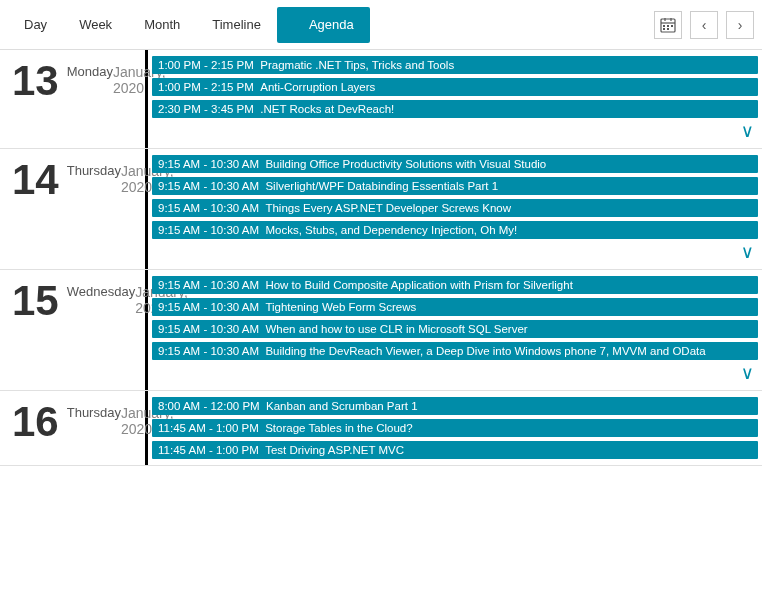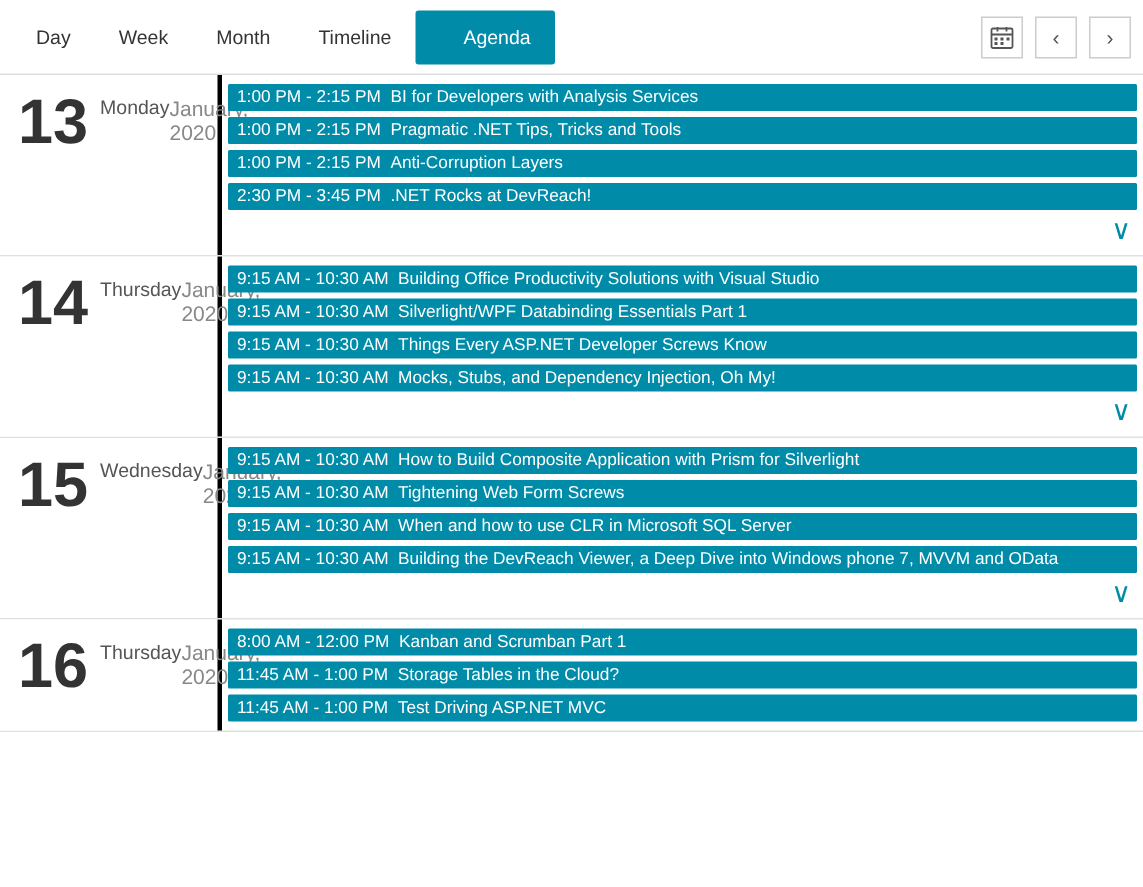--- a/index.html
+++ b/index.html
@@ -191,21 +191,20 @@
 
 <div class="day-row">
       <div class="day-number-col">
         <div class="day-number">13</div>
         <div class="day-name-month">
           <div class="day-name">Monday</div>
           <div class="day-month">January, 2020</div>
         </div>
       </div>
       <div class="events-col">
-        <div class="event-item"><span class="event-time">1:00 PM - 2:15 PM&nbsp;&nbsp;</span><span class="event-title">BI for Developers with Analysis Services</span></div>
         <div class="event-item"><span class="event-time">1:00 PM - 2:15 PM&nbsp;&nbsp;</span><span class="event-title">Pragmatic .NET Tips, Tricks and Tools</span></div>
         <div class="event-item"><span class="event-time">1:00 PM - 2:15 PM&nbsp;&nbsp;</span><span class="event-title">Anti-Corruption Layers</span></div>
         <div class="event-item"><span class="event-time">2:30 PM - 3:45 PM&nbsp;&nbsp;</span><span class="event-title">.NET Rocks at DevReach!</span></div>
         <div class="show-more-row">
           <button class="show-more-btn">∨</button>
         </div>
       </div>
     </div>
     <div class="day-row">
       <div class="day-number-col">

